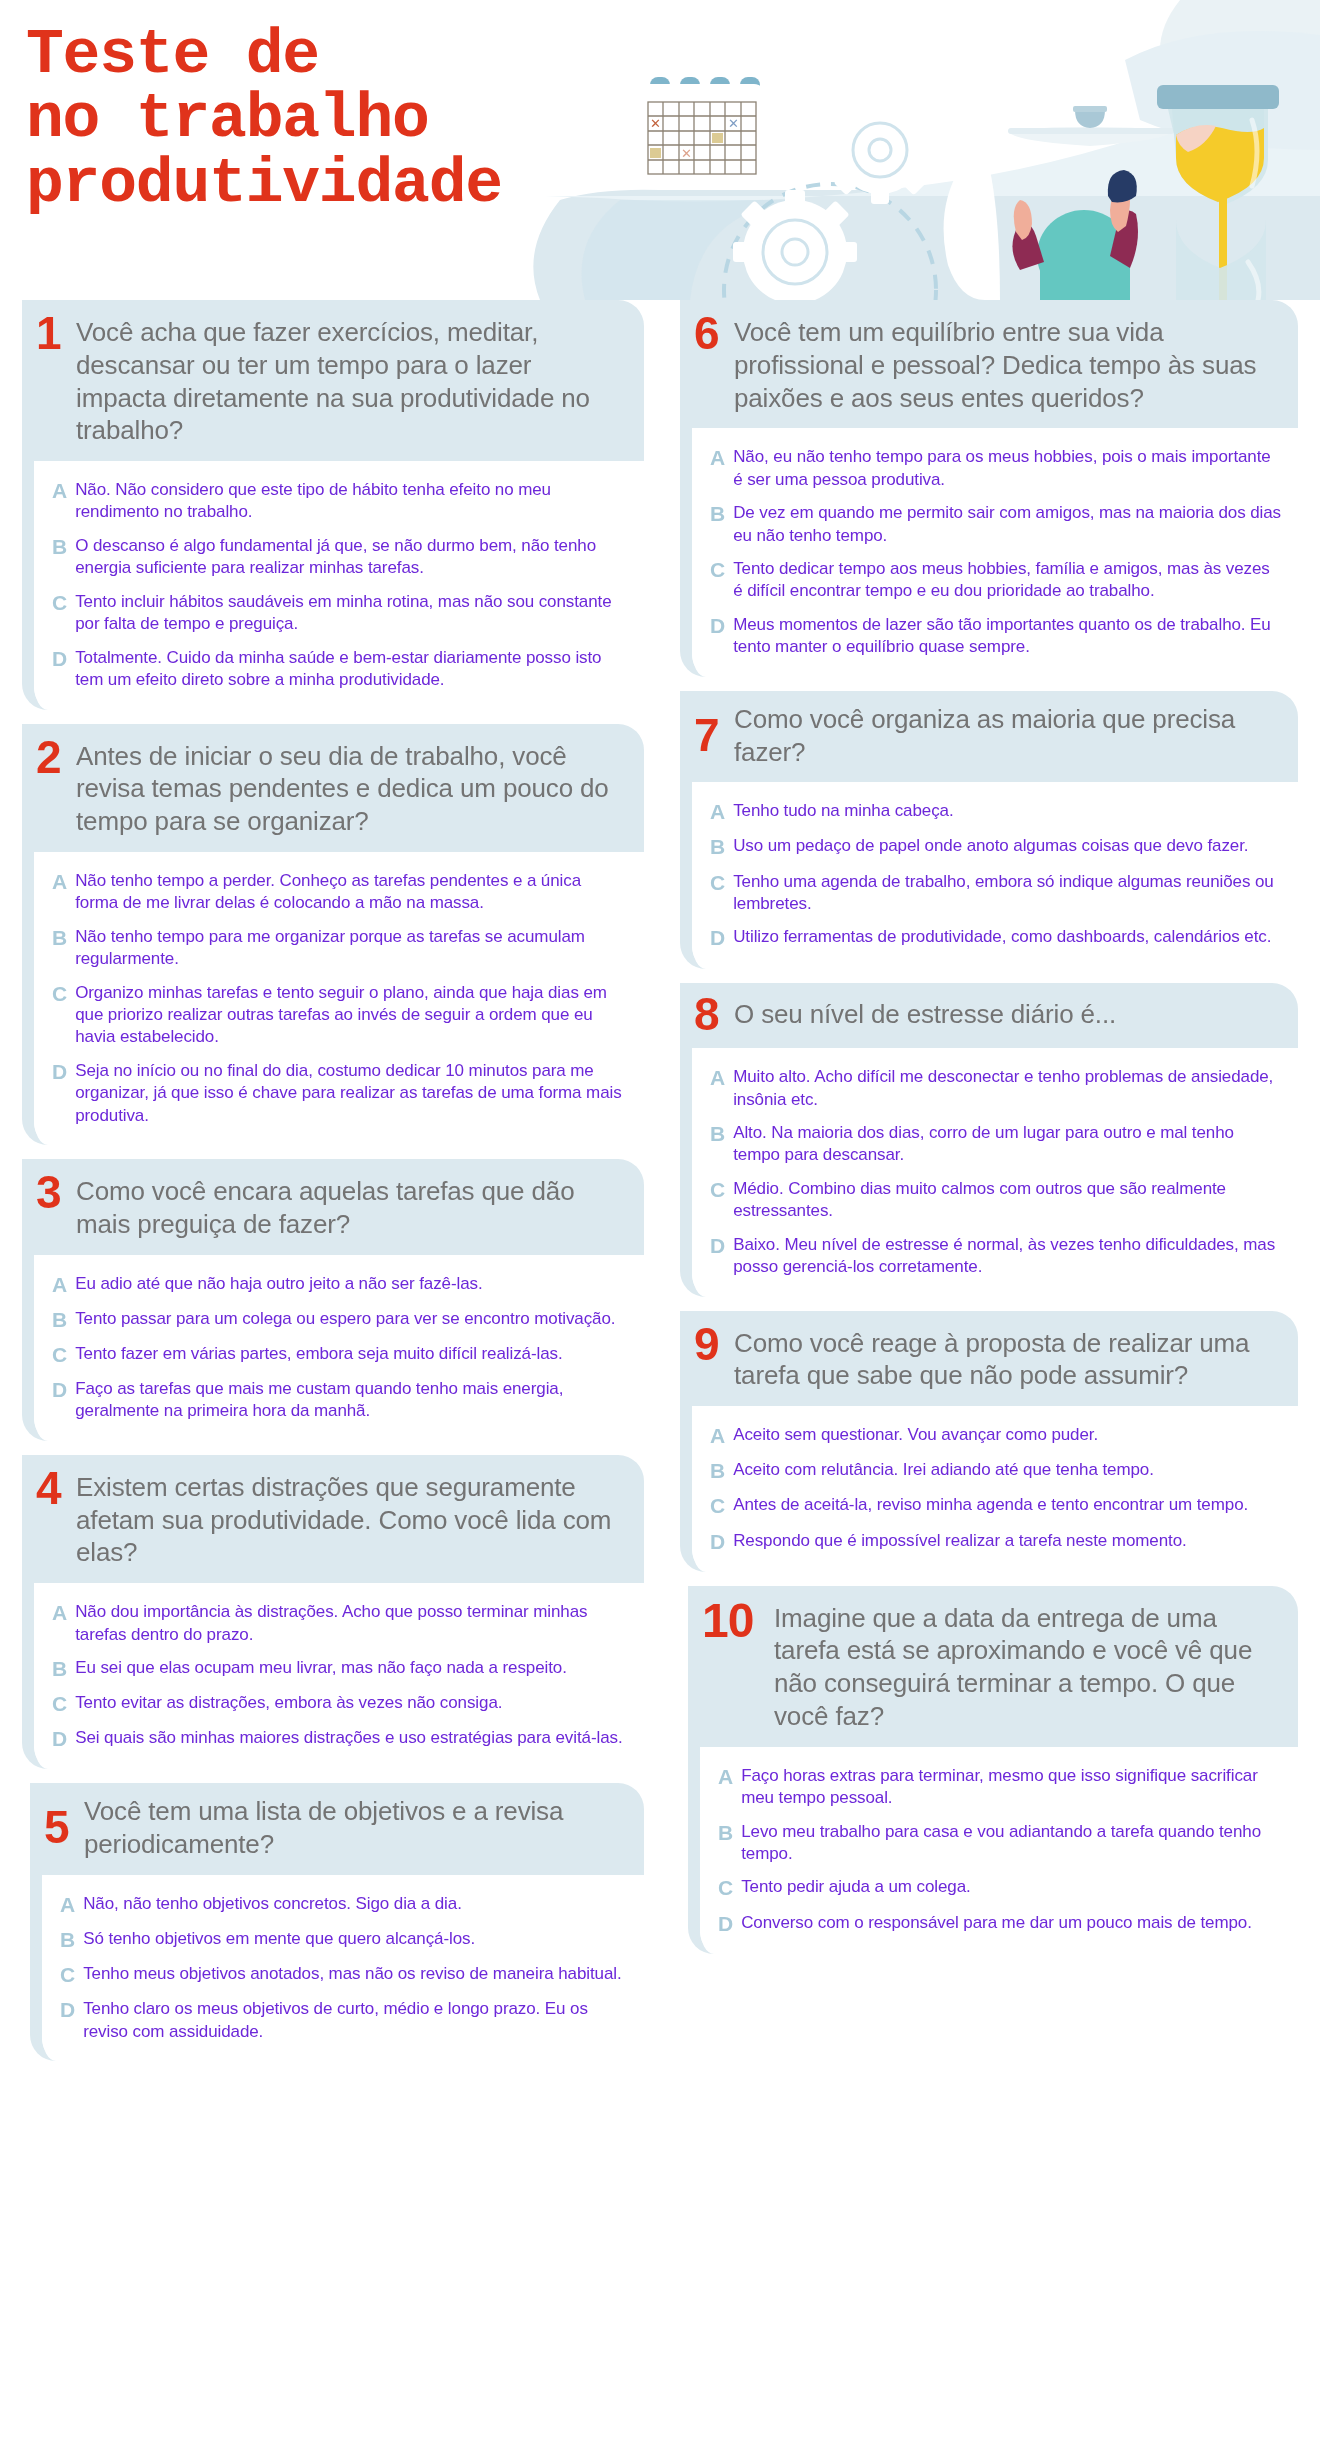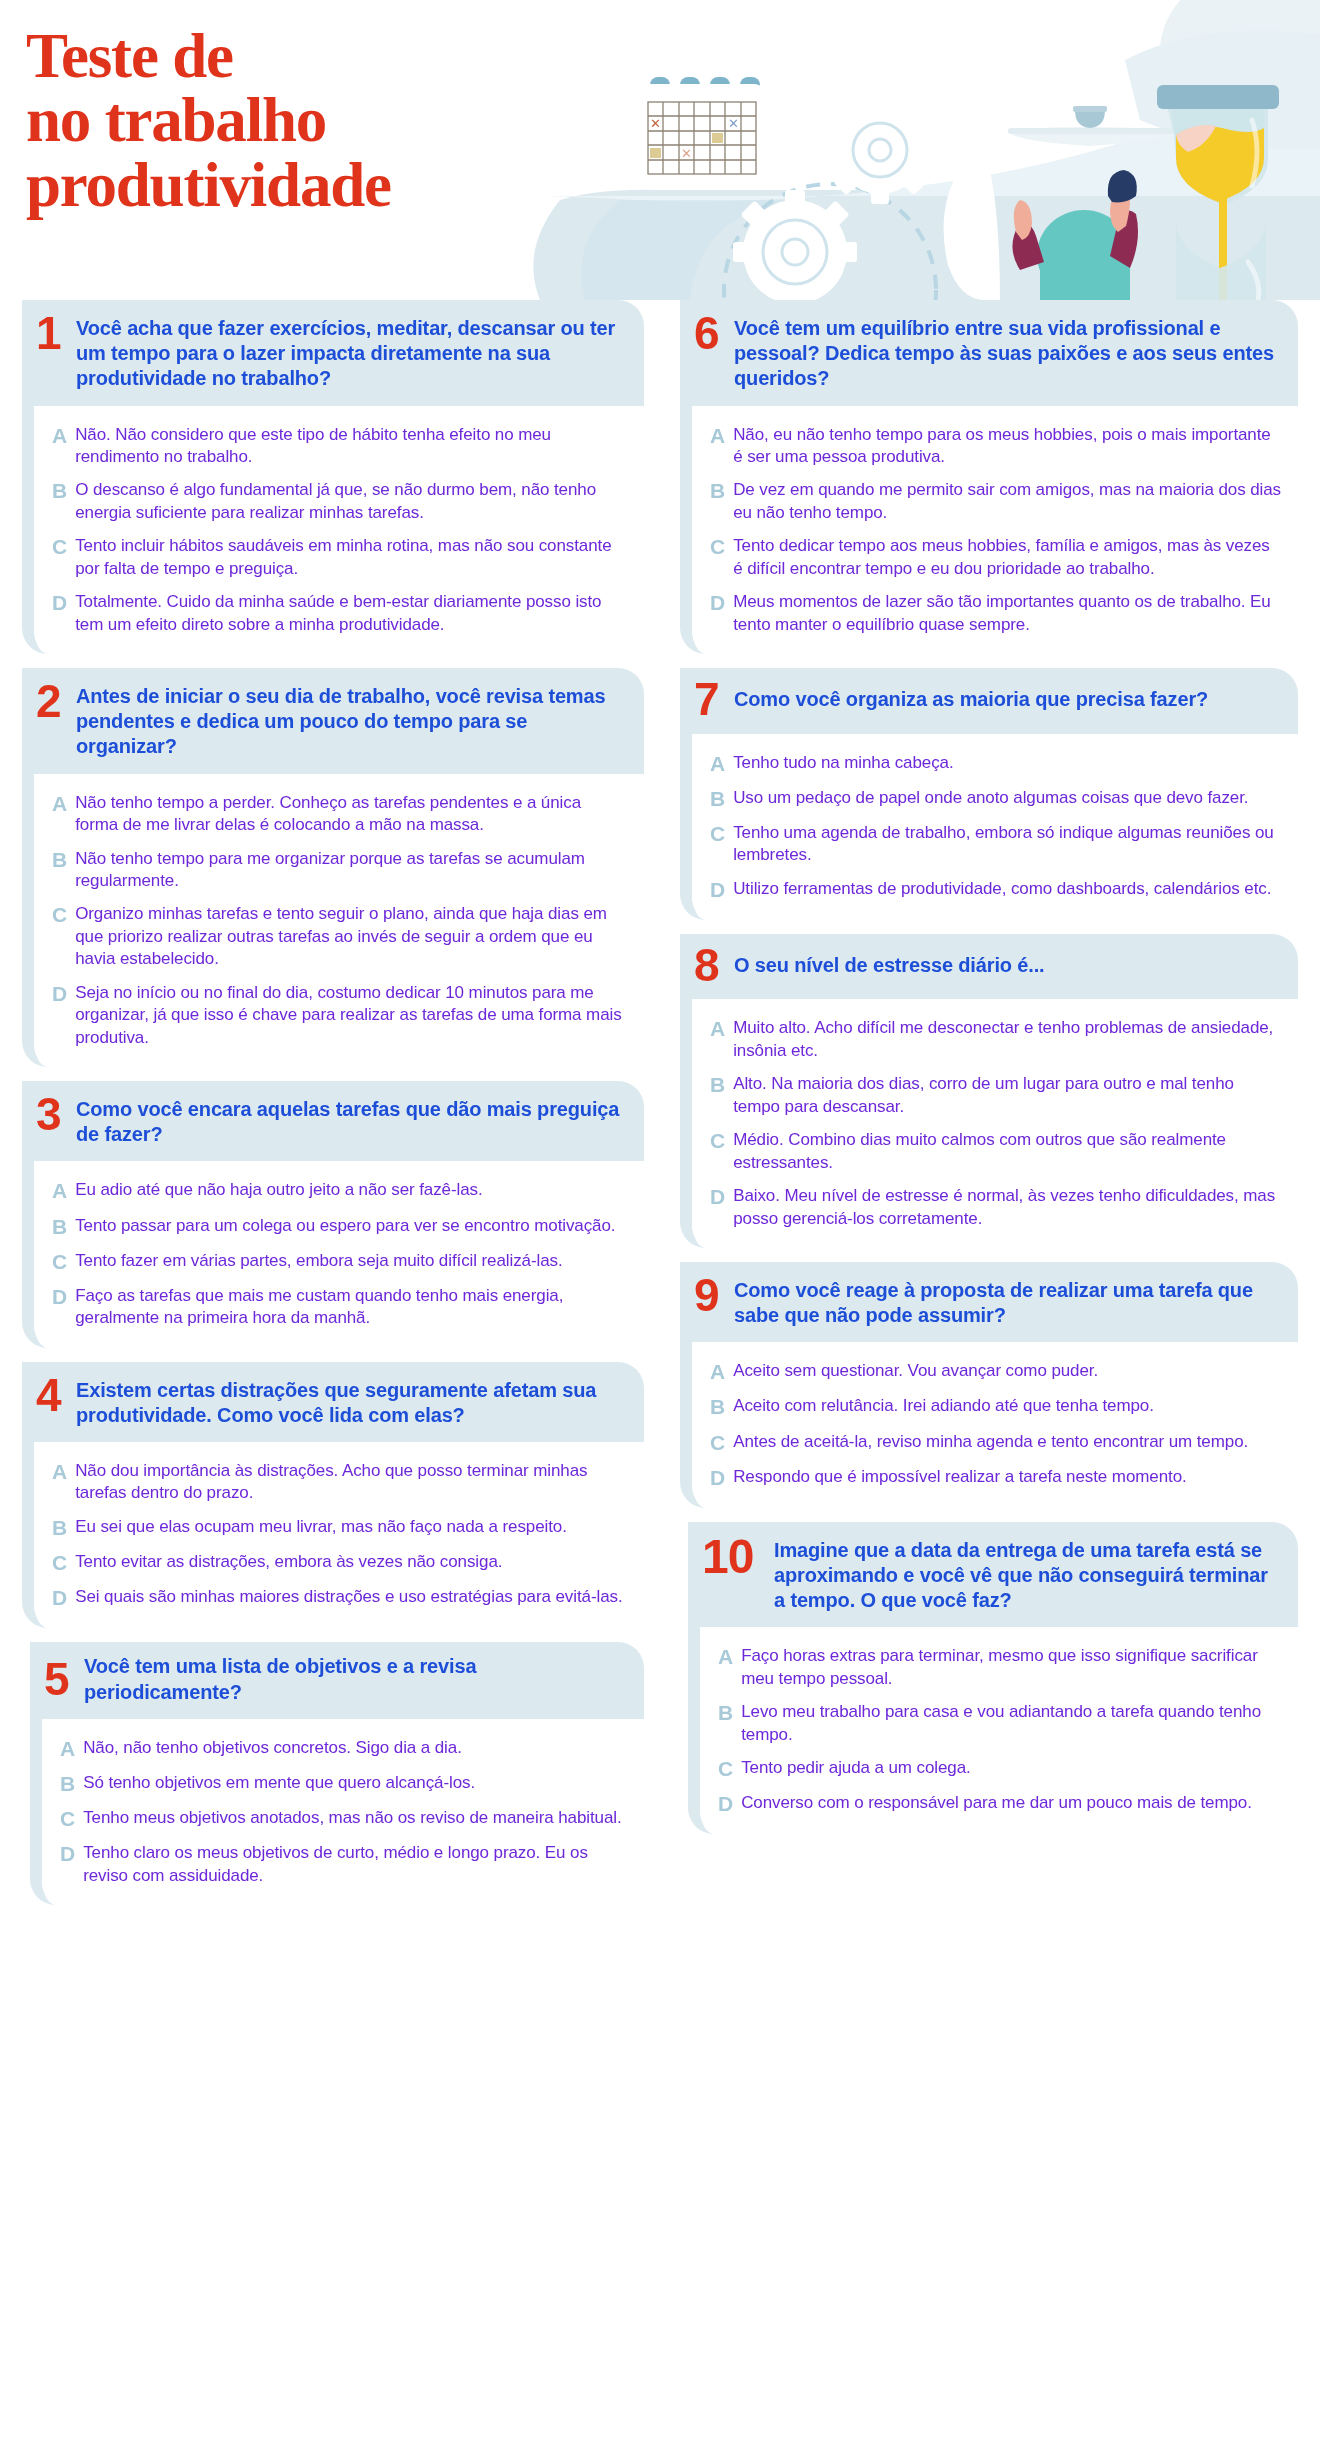--- a/index.html
+++ b/index.html
@@ -29,21 +29,21 @@
     position: absolute;
     left: 26px;
     top: 24px;
     width: 560px;
     color: #E0331B;
     font-size: 63px;
     line-height: 1.02;
     font-weight: bold;
     letter-spacing: -1.2px;
     z-index: 6;
-    font-family: Liberation Serif, serif;
+    font-family: Liberation Mono, monospace;
   }
   .page-title .tline { display: block; }
 
   
   .columns {
     position: absolute;
     top: 300px;
     left: 0;
     width: 1320px;
     display: flex;
@@ -84,23 +84,23 @@
     font-size: 46px;
     line-height: 0.86;
     flex: 0 0 auto;
     min-width: 30px;
     text-align: left;
     letter-spacing: -1px;
     padding-top: 2px;
   }
   .qnum.two-digit { min-width: 62px; font-size: 48px; }
   .qtext {
-    color: #1d4ed8;
-    font-weight: bold;
-    font-size: 20px;
+    color: #737373;
+    font-weight: normal;
+    font-size: 26px;
     line-height: 1.26;
     padding-top: 4px;
     letter-spacing: -0.15px;
   }
   .qhead.center { align-items: center; }
   .qhead.center .qtext { padding-top: 0; }
   .qhead.center .qnum { padding-top: 0; }
 
   .qbody {
     padding: 18px 16px 18px 18px;

